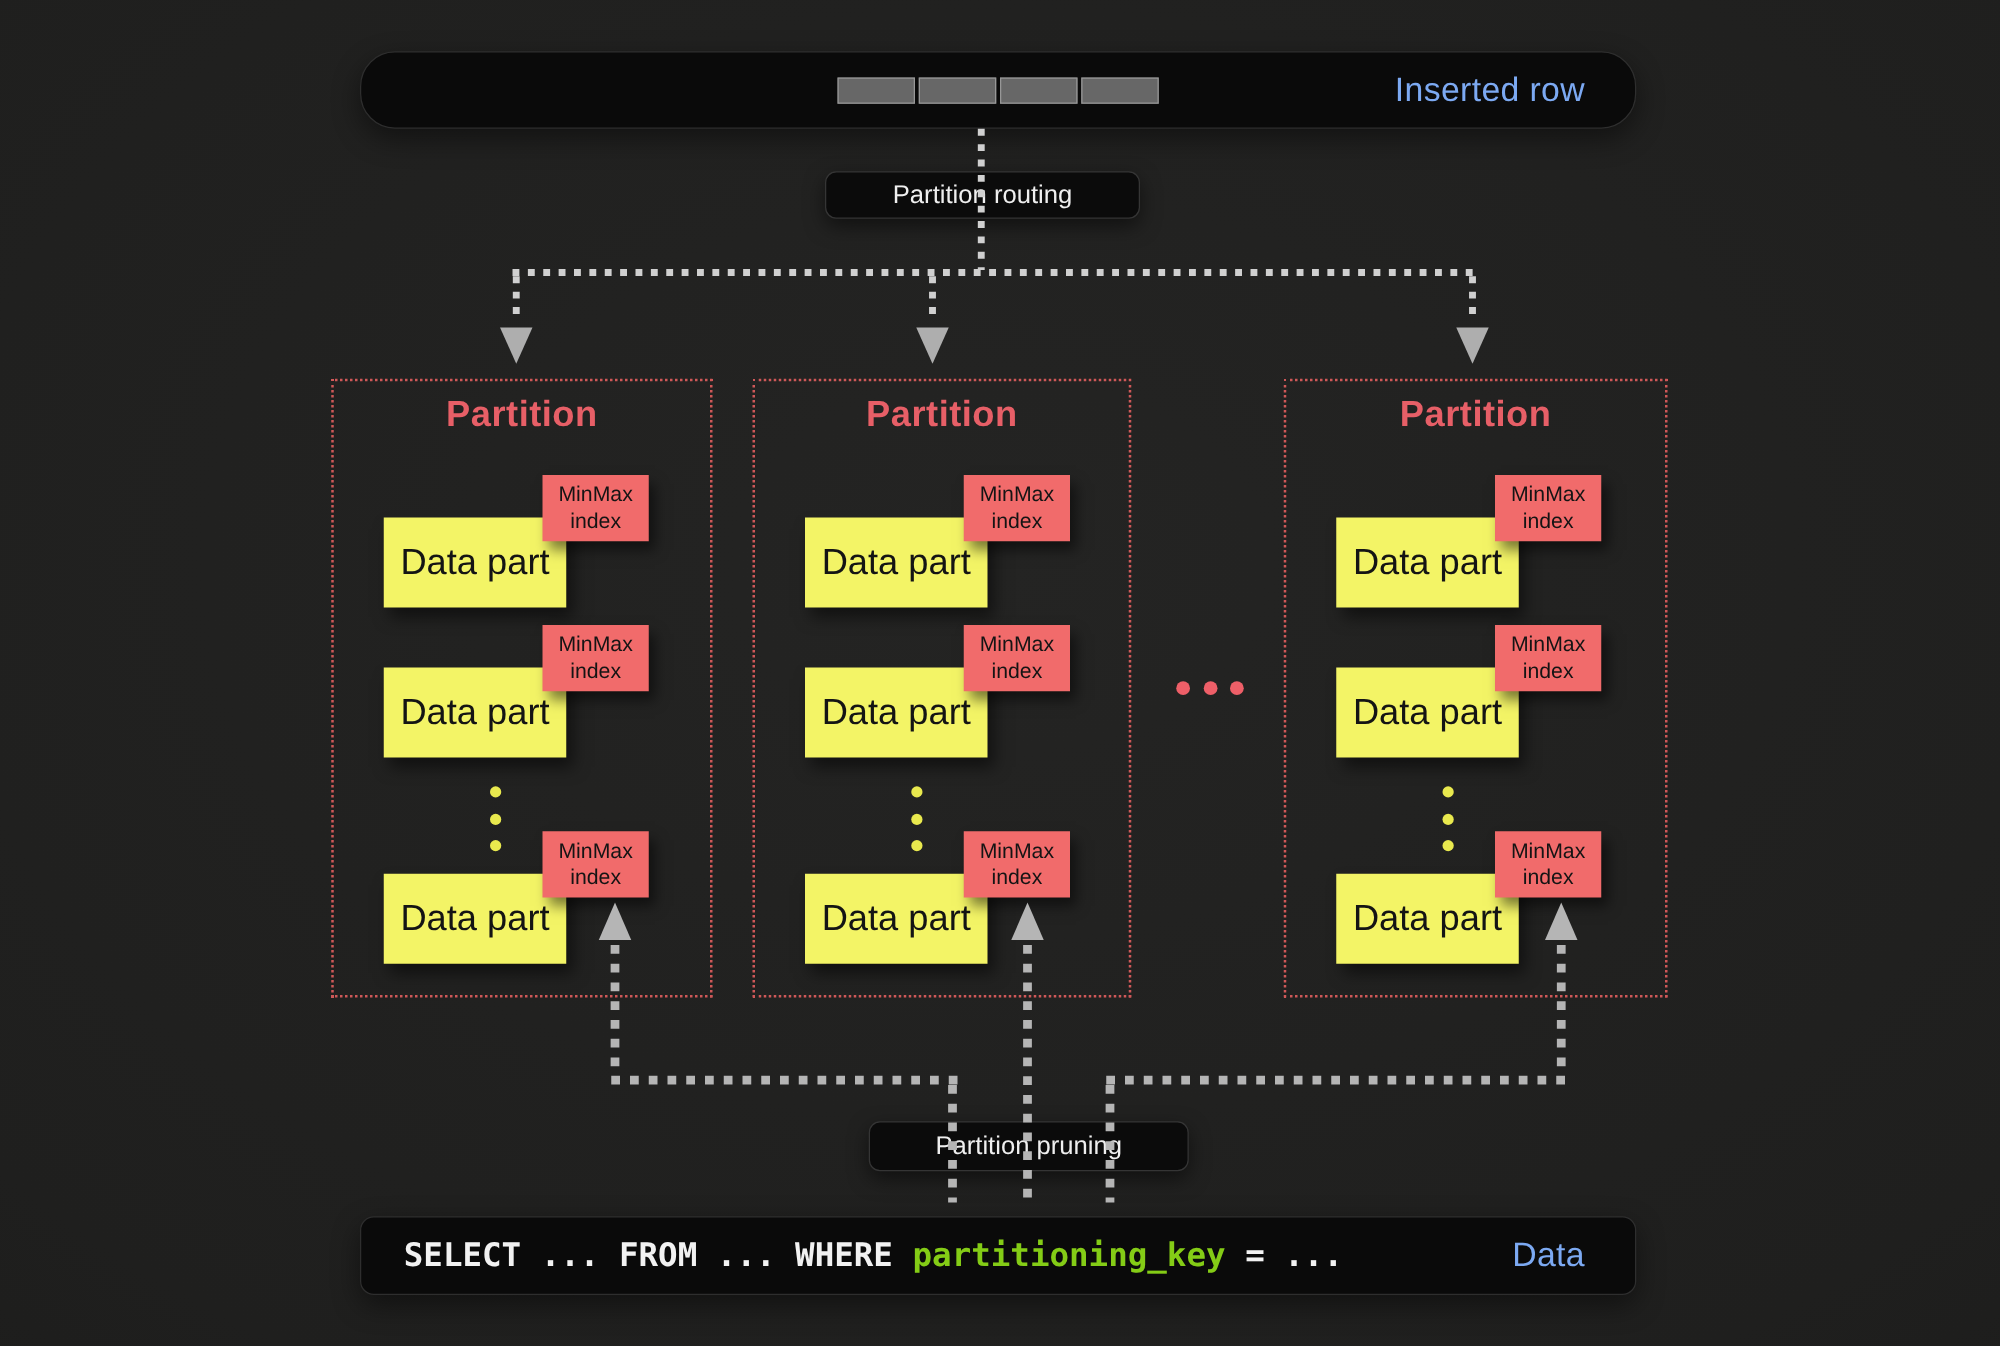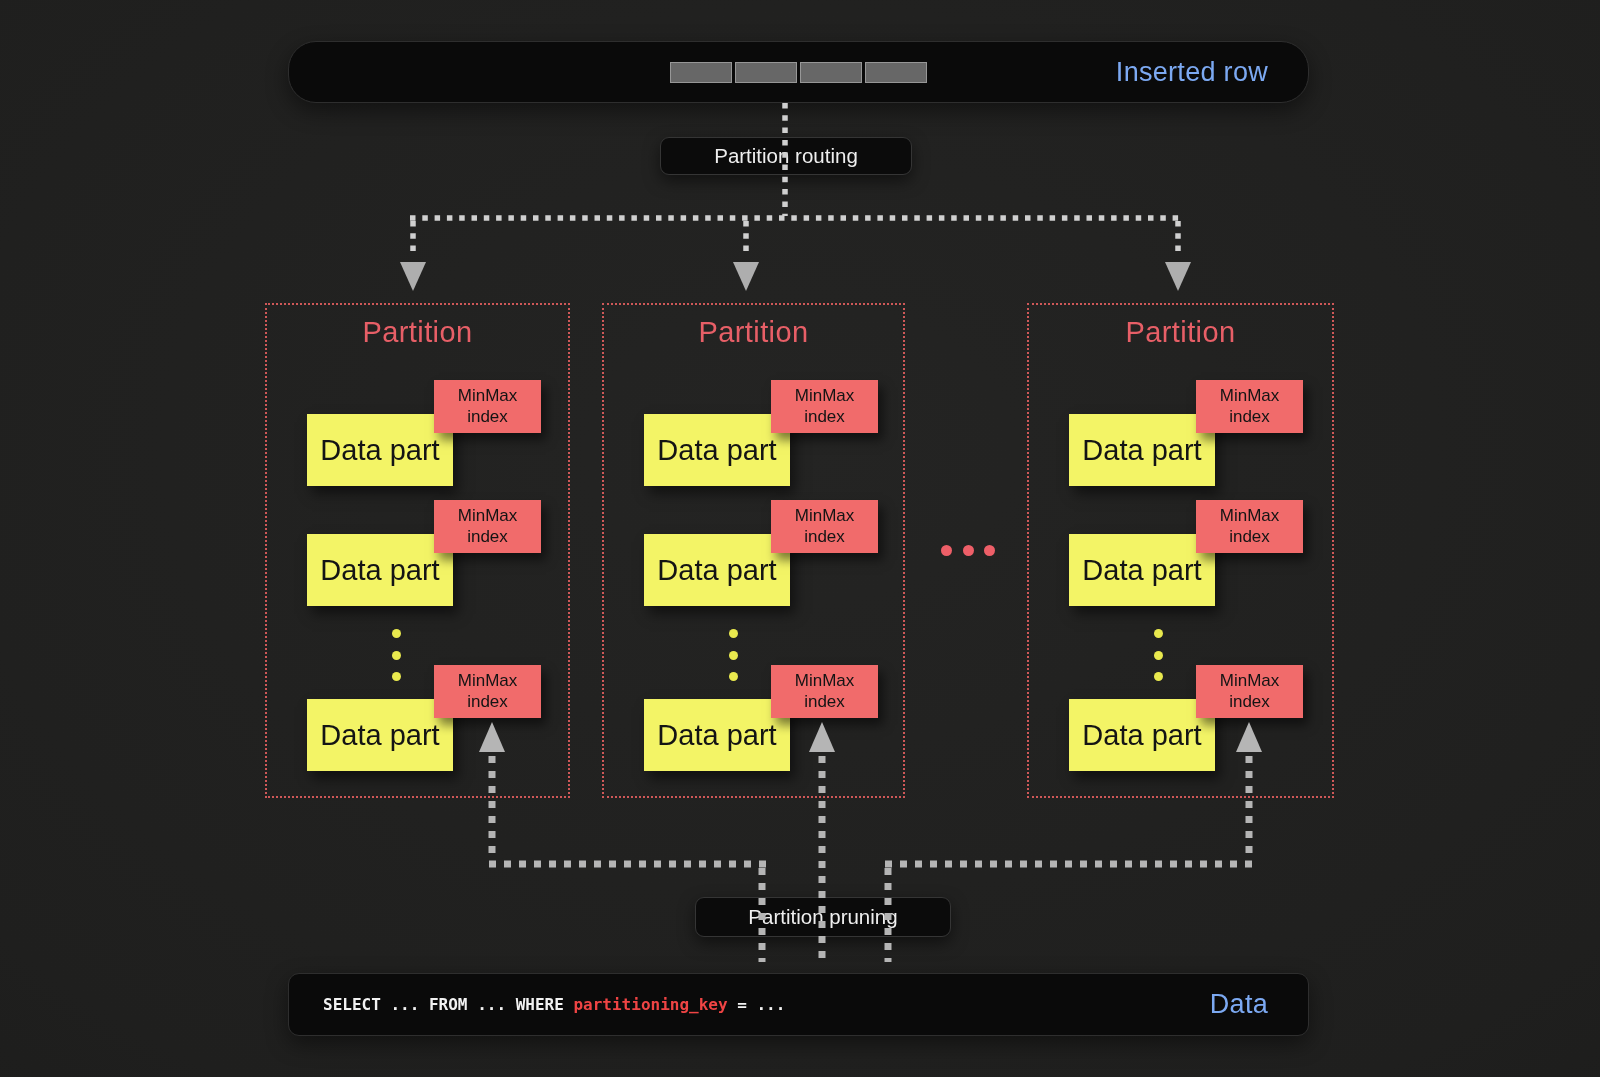--- a/index.html
+++ b/index.html
@@ -17,45 +17,45 @@
   .bar-top{top:41px;border-radius:28px;}
   .bar-query{top:973px;height:61px;}
   .segments{position:absolute;left:381px;top:20px;display:flex;gap:3px;}
   .segment{width:62px;height:21px;background:#676767;border:1.5px solid #979797;box-sizing:border-box;}
   .bar-right-label{
     position:absolute;right:40px;top:0;height:100%;display:flex;align-items:center;
     color:#7ca9f2;font-size:27px;font-weight:500;letter-spacing:.3px;
   }
   .sql{
     position:absolute;left:34px;top:0;height:100%;display:flex;align-items:center;
-    font-family:"DejaVu Sans Mono", monospace;font-size:16px;font-weight:bold;color:#f2f2f2;white-space:pre;
+    font-family:"DejaVu Sans Mono", monospace;font-size:26px;font-weight:bold;color:#f2f2f2;white-space:pre;
   }
-  .sql-key{color:#ef4444;}
+  .sql-key{color:#84cc16;}
   
   .pill{
     position:absolute;display:flex;align-items:center;justify-content:center;
     background:#0b0b0b;border:1px solid #353535;border-radius:9px;
     color:#efefef;font-size:20.5px;box-shadow:0 6px 16px rgba(0,0,0,.5);z-index:2;
   }
   .pill-routing{left:660px;top:137px;width:250px;height:36px;}
   .pill-pruning{left:695px;top:897px;width:254px;height:38px;}
   
   .partition{
     position:absolute;top:303px;height:495px;
     border:2.5px dotted #cf5858;box-sizing:border-box;
   }
   .p1{left:265px;width:305px;}
   .p2{left:602px;width:303px;}
   .p3{left:1027px;width:307px;}
   .partition-title{
     position:absolute;top:11px;left:0;width:100%;text-align:center;
-    color:#e75f67;font-size:29px;font-weight:400;letter-spacing:.4px;
+    color:#e75f67;font-size:29px;font-weight:700;letter-spacing:.4px;
   }
   .minmax{
-    position:absolute;left:167px;width:107px;height:53px;z-index:2;
+    position:absolute;left:167px;width:85px;height:53px;z-index:2;
     background:#f16b6b;color:#141414;font-size:17px;line-height:1.2;font-weight:500;
     display:flex;align-items:center;justify-content:center;text-align:center;
     white-space:pre-line;box-shadow:5px 7px 10px rgba(0,0,0,.5);
   }
   .datapart{
     position:absolute;left:40px;width:146px;height:72px;z-index:1;
     background:#f3f466;color:#141414;font-size:29px;
     display:flex;align-items:center;justify-content:center;
     box-shadow:5px 8px 12px rgba(0,0,0,.5);
   }

